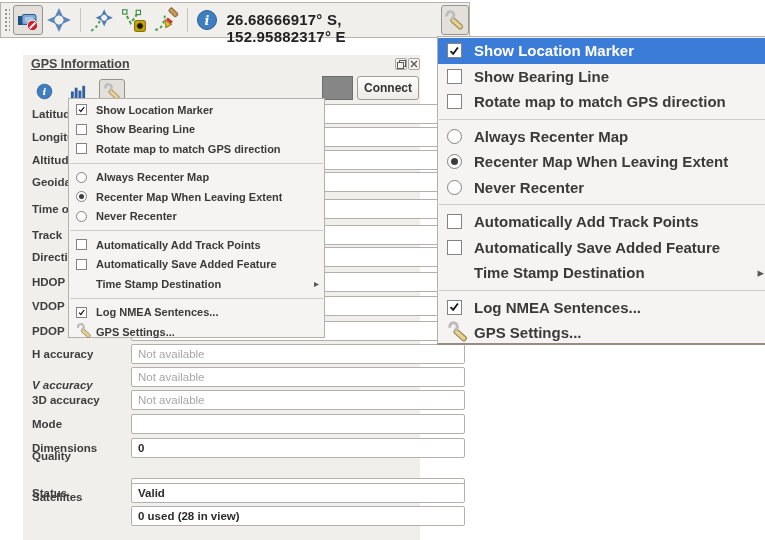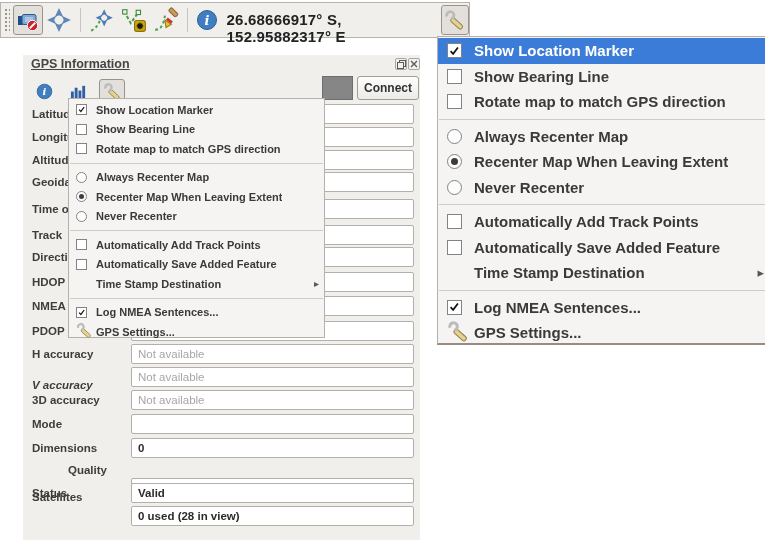--- a/index.html
+++ b/index.html
@@ -26,21 +26,21 @@
            display:flex;align-items:center;justify-content:center;border-radius:2px;}
   .panel-tools{position:absolute;left:8px;top:22px;height:28px;display:flex;align-items:center;gap:8px;}
   .p-btn{display:flex;align-items:center;justify-content:center;border:1px solid transparent;border-radius:3px;
          width:26px;height:25px;}
   .p-btn.pressed{background:#e3e0db;border:1px solid #98948d;}
   .status-swatch{position:absolute;left:299px;top:21px;width:31px;height:24px;background:#868686;border:1px solid #6d6d6d;}
   .connect-btn{position:absolute;left:334px;top:21px;width:62px;height:24px;border:1px solid #a19d97;border-radius:3px;
       background:linear-gradient(#fdfdfc,#ecebe8);font-size:12px;font-weight:bold;color:#333;
       display:flex;align-items:center;justify-content:center;}
   .f-label{position:absolute;left:9px;font-size:11.5px;font-weight:bold;color:#3d3d3d;white-space:nowrap;}
-  .f-input{position:absolute;left:108px;width:283px;height:20px;border:1px solid #b3b0ab;border-radius:2px;
+  .f-input{position:absolute;left:108px;width:334px;height:20px;border:1px solid #b3b0ab;border-radius:2px;
       background:#fff;font-family:"Liberation Sans",sans-serif;font-size:11.5px;font-weight:bold;color:#2b2b2b;
       padding:0 6px;outline:none;}
   .f-input::placeholder{color:#a6a6a6;font-weight:normal;}
 
   
   .menu{position:absolute;background:#f6f4f2;border:1px solid #b4b1ac;z-index:10;}
   .menu-small{left:68px;top:98px;width:257px;height:240px;padding:1px 0;}
   .menu-large{left:437px;top:36px;width:330px;height:309px;border-right:none;
               border-bottom:2px solid #9a8b80;padding:1px 0;}
   .mi{display:flex;align-items:center;position:relative;}
@@ -205,35 +205,35 @@
         <div class="f-label" style="top: 121px;">Geoidal separation</div>
         <input class="f-input" readonly="" style="top: 117px;">
         <div class="f-label" style="top: 148px;">Time of fix</div>
         <input class="f-input" readonly="" style="top: 144px;">
         <div class="f-label" style="top: 174px;">Track</div>
         <input class="f-input" readonly="" style="top: 170px;">
         <div class="f-label" style="top: 196px;">Direction</div>
         <input class="f-input" readonly="" style="top: 192px;">
         <div class="f-label" style="top: 221px;">HDOP</div>
         <input class="f-input" readonly="" style="top: 217px;">
-        <div class="f-label" style="top: 245px;">NMEA</div>
+        <div class="f-label" style="top: 245px;">VDOP</div>
         <input class="f-input" readonly="" style="top: 241px;">
         <div class="f-label" style="top: 270px;">PDOP</div>
         <input class="f-input" readonly="" style="top: 266px;">
         <div class="f-label" style="top: 293px;">H accuracy</div>
         <input class="f-input" placeholder="Not available" readonly="" style="top: 289px;">
         <div class="f-label" style="top: 324px; font-style: italic;">V accuracy</div>
         <input class="f-input" placeholder="Not available" readonly="" style="top: 312px;">
         <div class="f-label" style="top: 339px;">3D accuracy</div>
         <input class="f-input" placeholder="Not available" readonly="" style="top: 335px;">
         <div class="f-label" style="top: 363px;">Mode</div>
         <input class="f-input" readonly="" style="top: 359px;">
         <div class="f-label" style="top: 387px;">Dimensions</div>
         <input class="f-input" readonly="" value="0" style="top: 383px;">
-        <div class="f-label" style="top: 409px; margin-left: 36px;">Quality</div>
+        <div class="f-label" style="top: 395px;">Quality</div>
         <input class="f-input" readonly="" value="Autonomous" style="top: 405px; margin-top: 18px;">
         <div class="f-label" style="top: 432px;">Status</div>
         <input class="f-input" readonly="" value="Valid" style="top: 428px;">
         <div class="f-label" style="top: 436px;">Satellites</div>
         <input class="f-input" readonly="" value="0 used (28 in view)" style="top: 451px;">
       </div>
   </div>
 
   <div class="menu menu-small" id="menu-small">
       <div class="mi">

